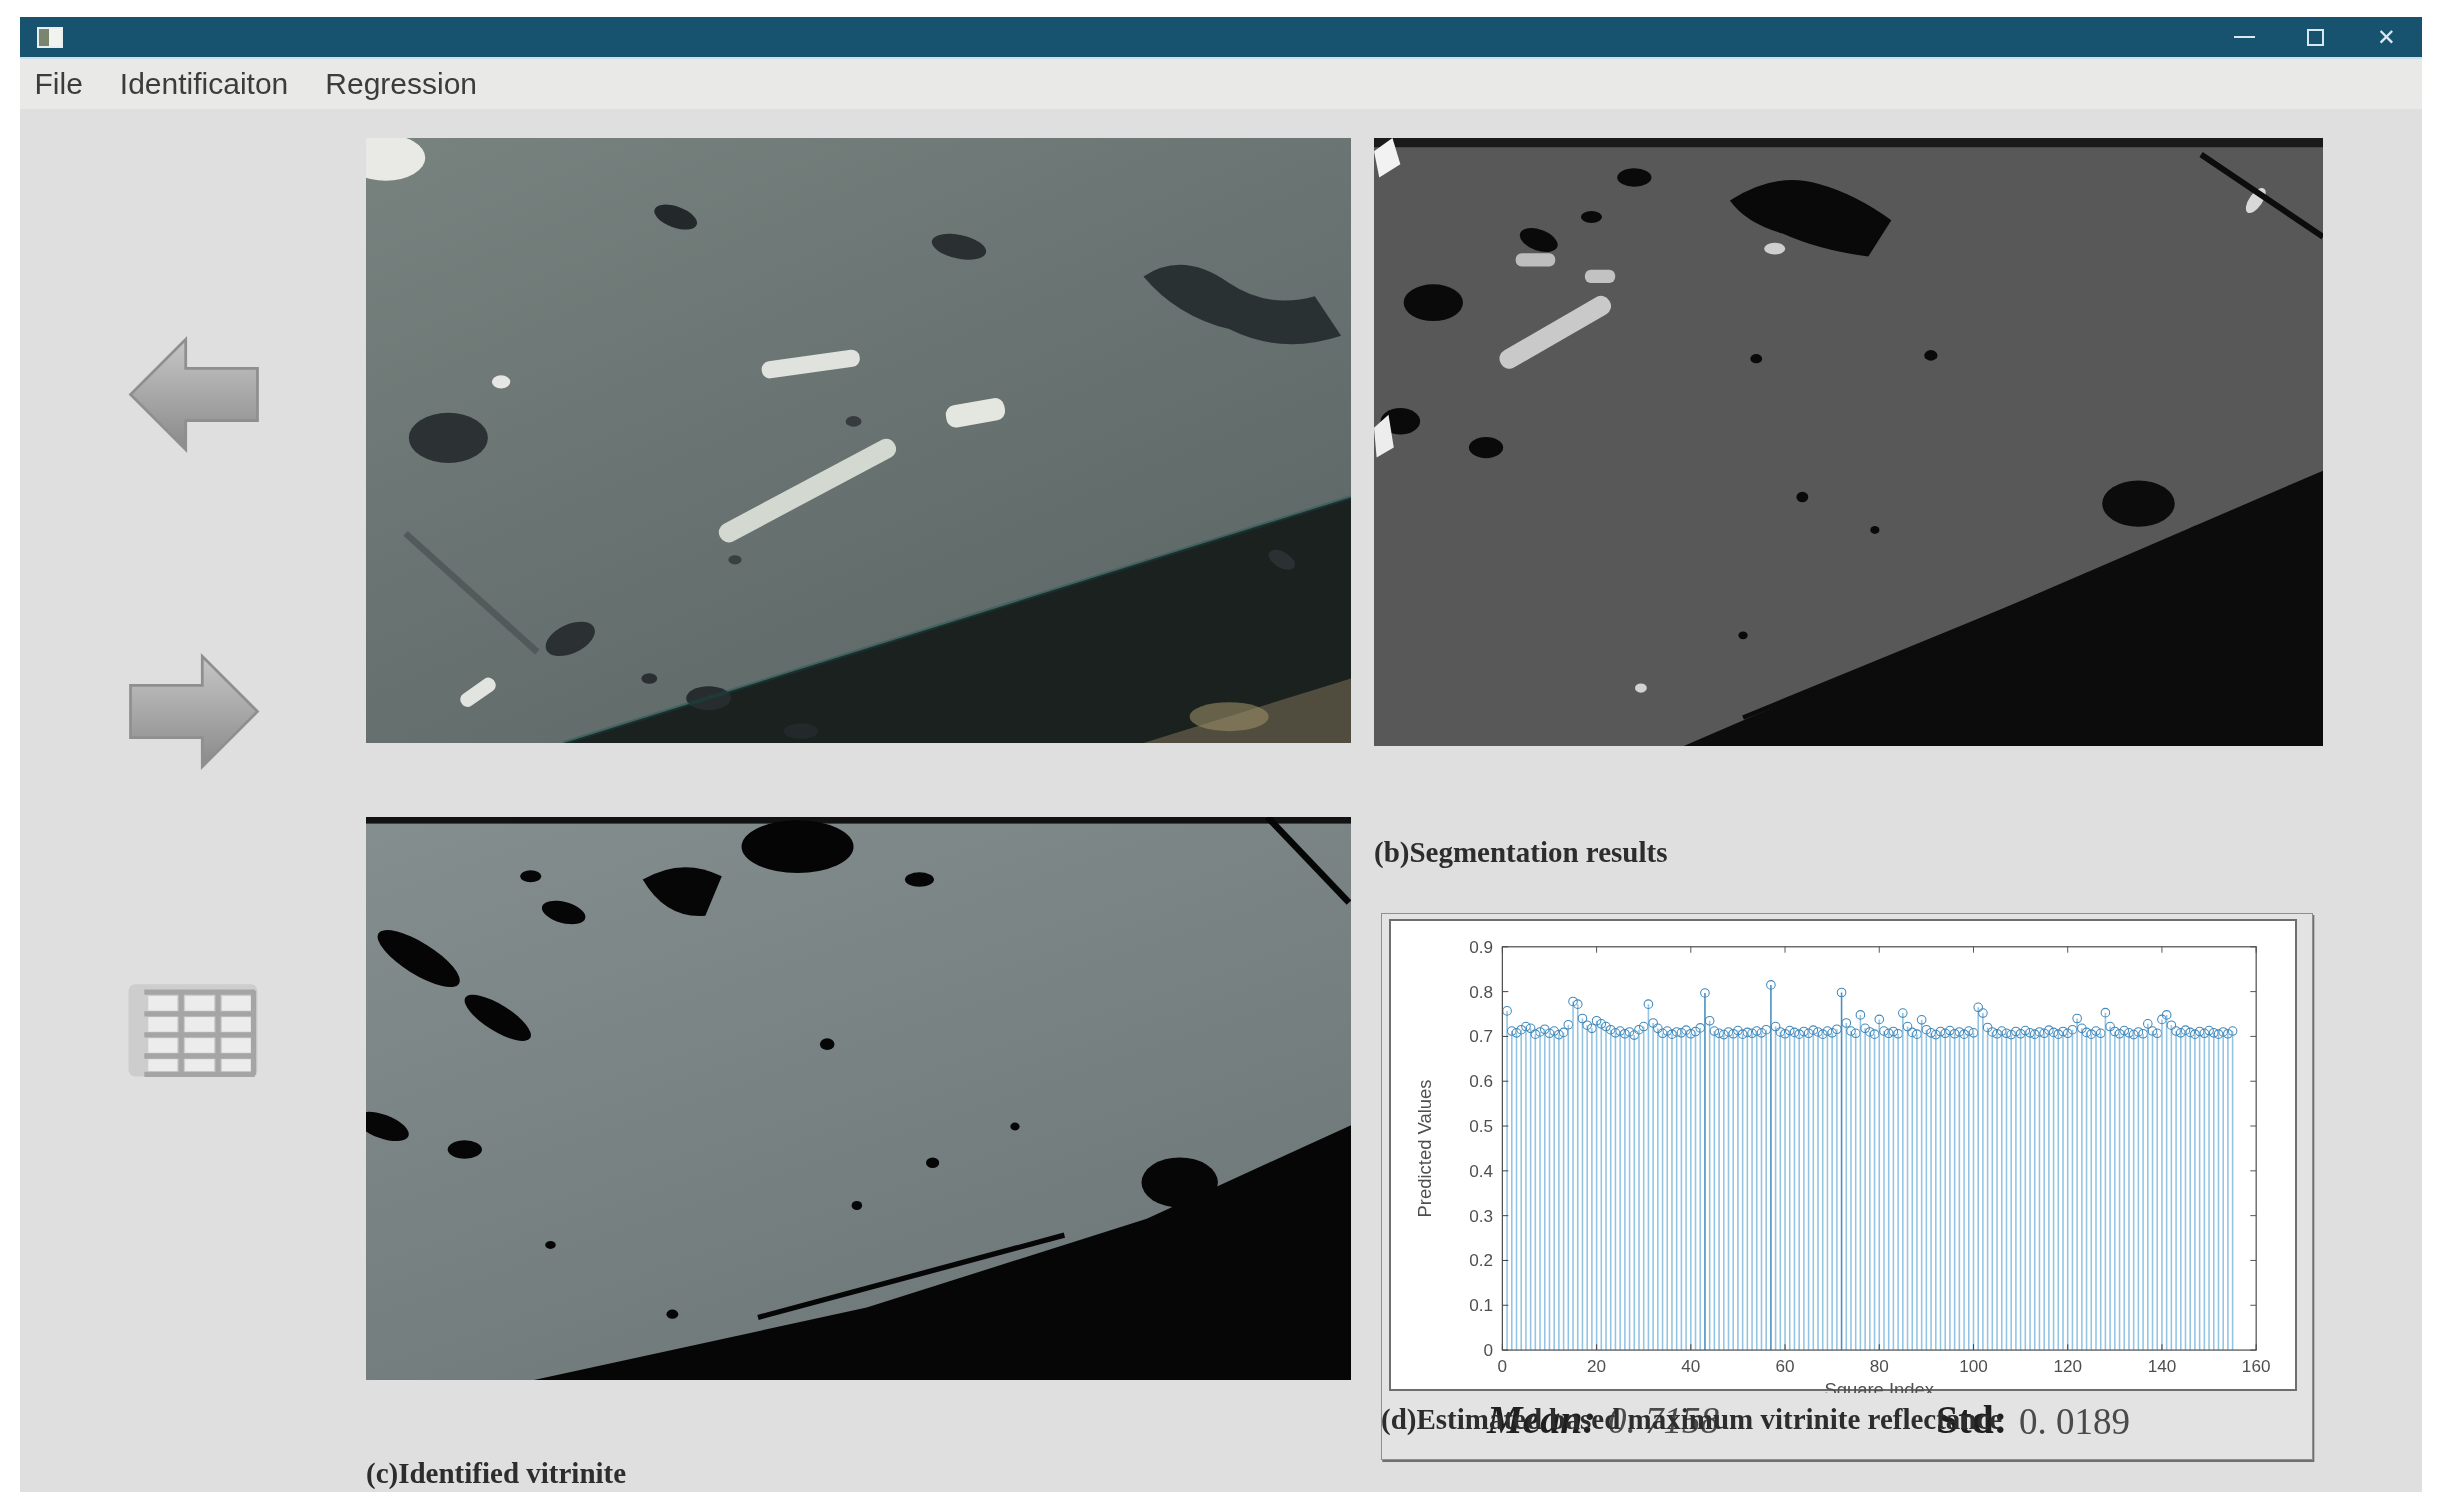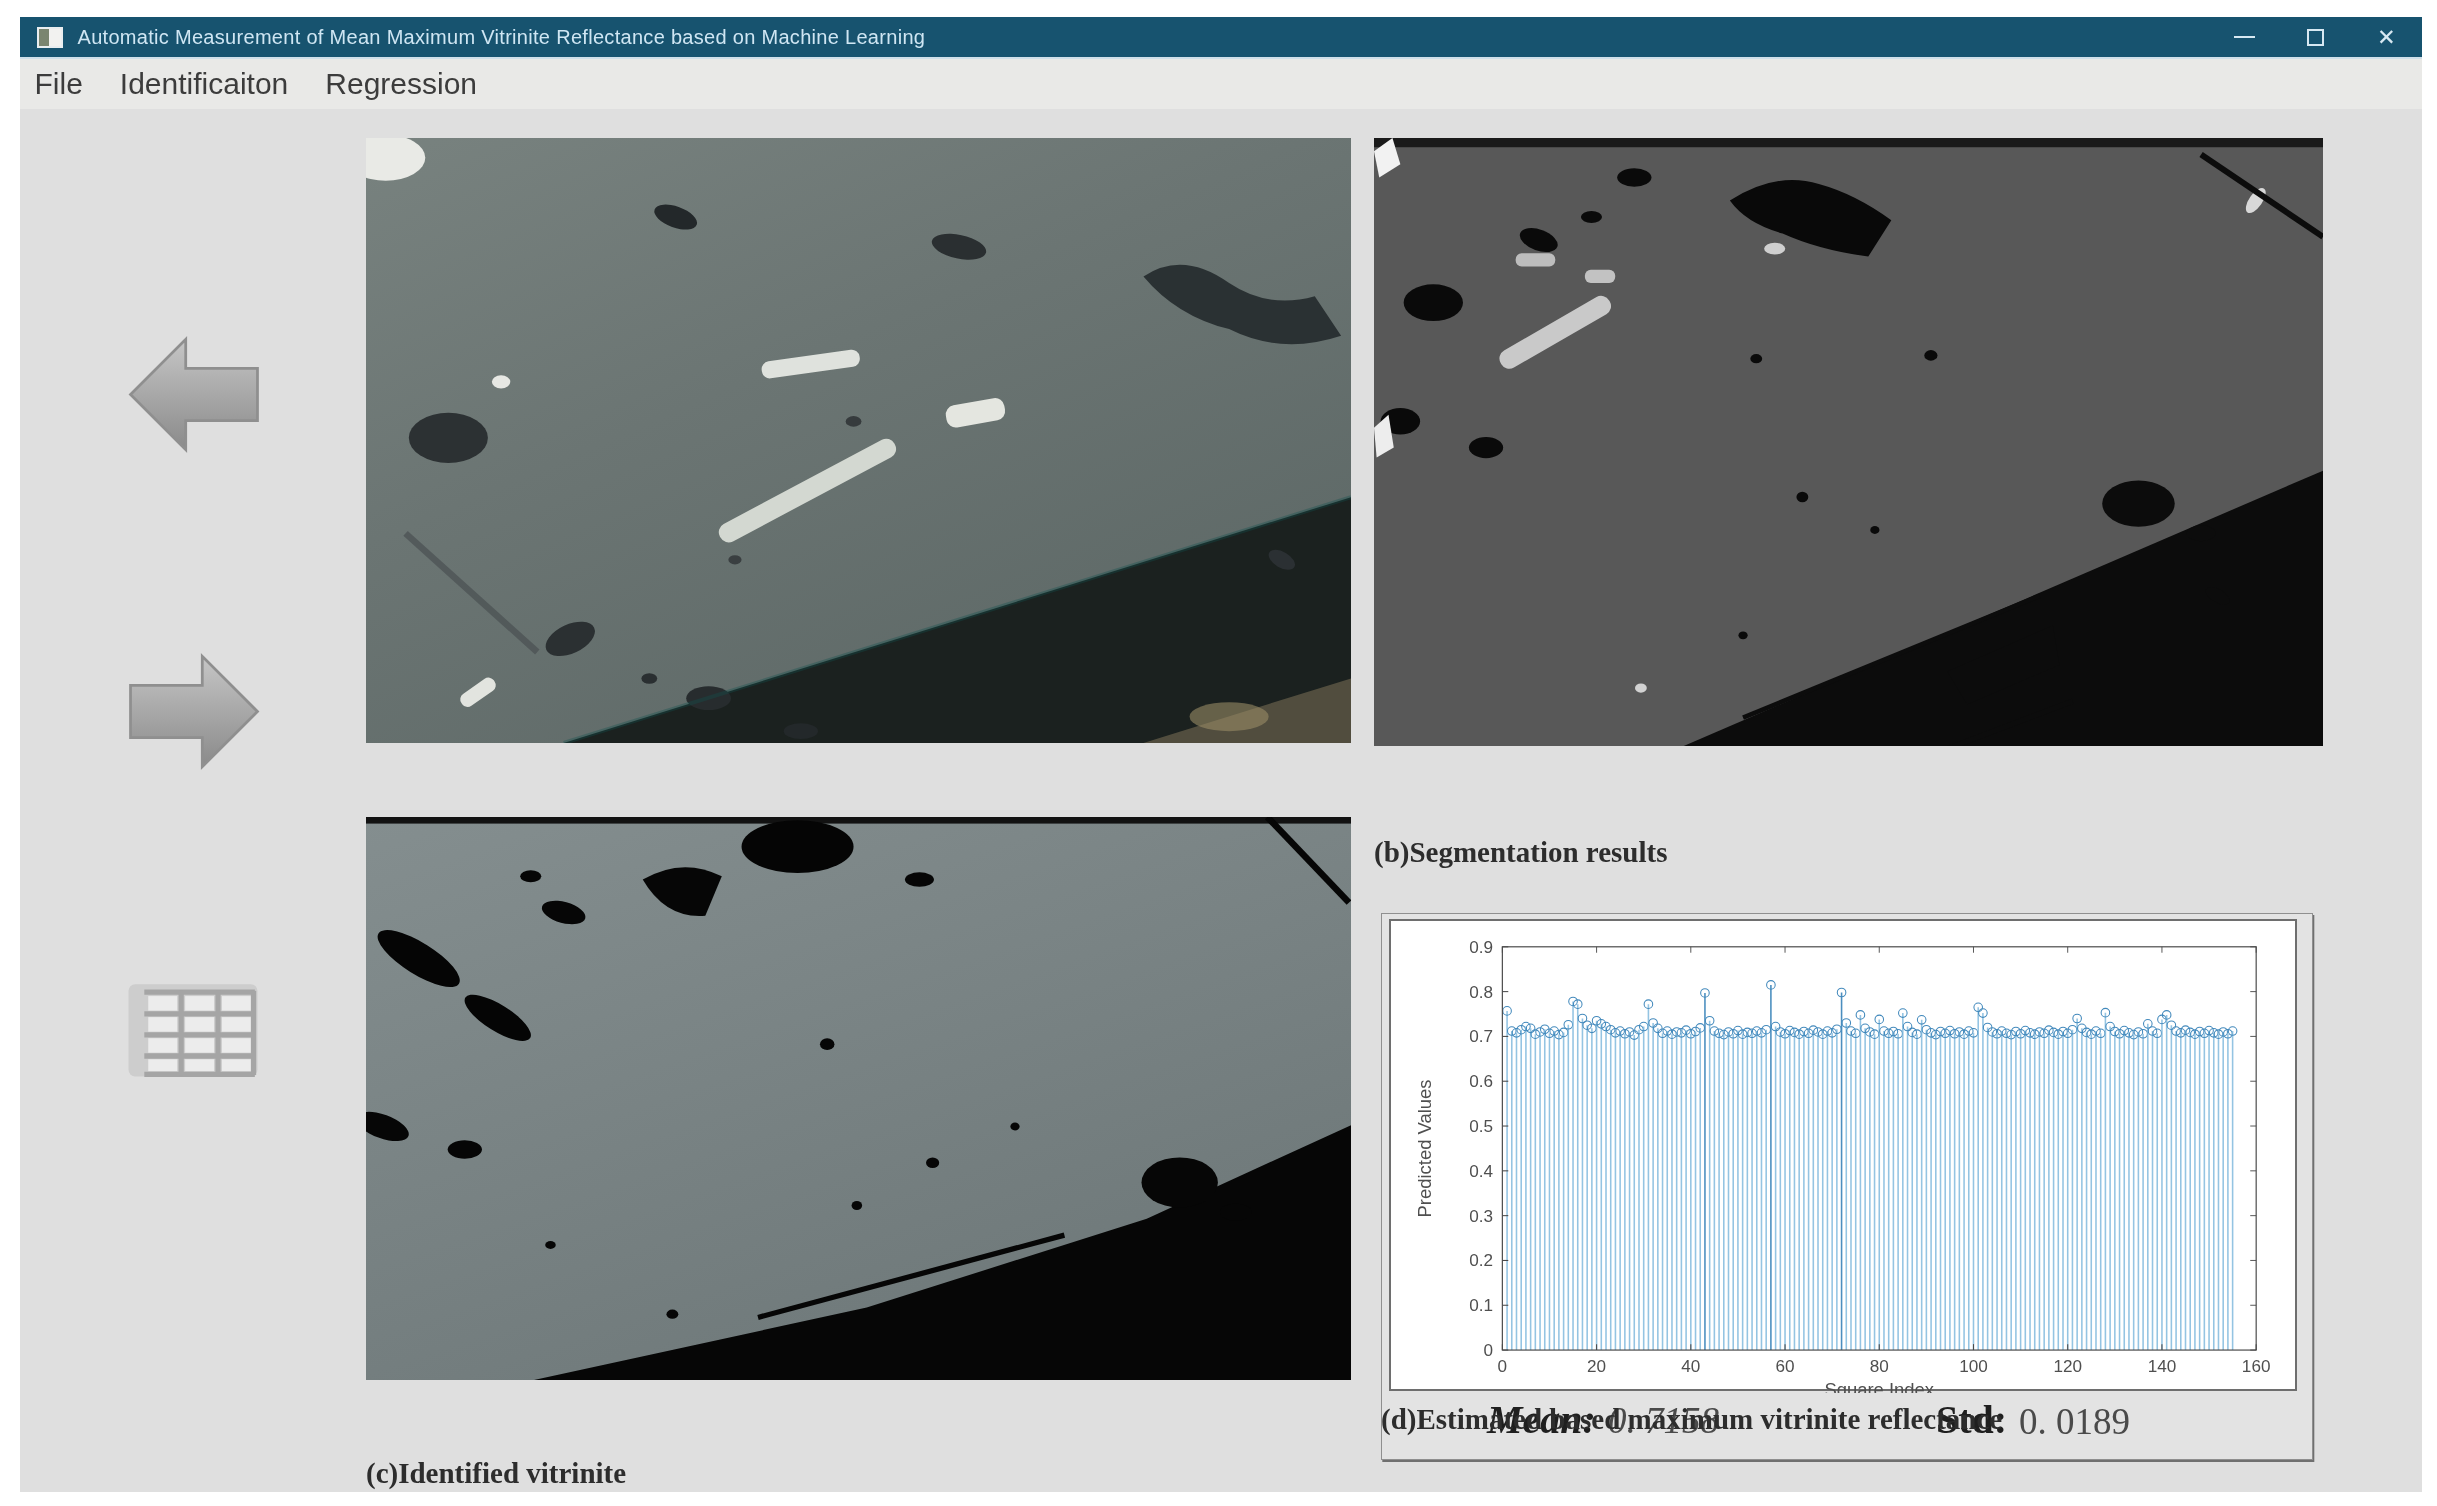--- a/index.html
+++ b/index.html
@@ -32,21 +32,20 @@
   .mean-group{margin-left:105px;display:flex;align-items:baseline;font-style:italic;}
   .std-group{margin-left:217px;display:flex;align-items:flex-end;}
 </style>
 </head>
 <body>
 
 <div class="window">
 
   <div class="titlebar">
     <span class="app-icon"></span>
-    <span class="title-text">Automatic Measurement of Mean Maximum Vitrinite Reflectance based on Machine Learning</span>
     <div class="win-controls">
       <div class="win-btn">
           <span class="glyph-min"></span>
         </div>
       <div class="win-btn">
           <span class="glyph-max"></span>
         </div>
       <div class="win-btn">
           <span>✕</span>
         </div>

